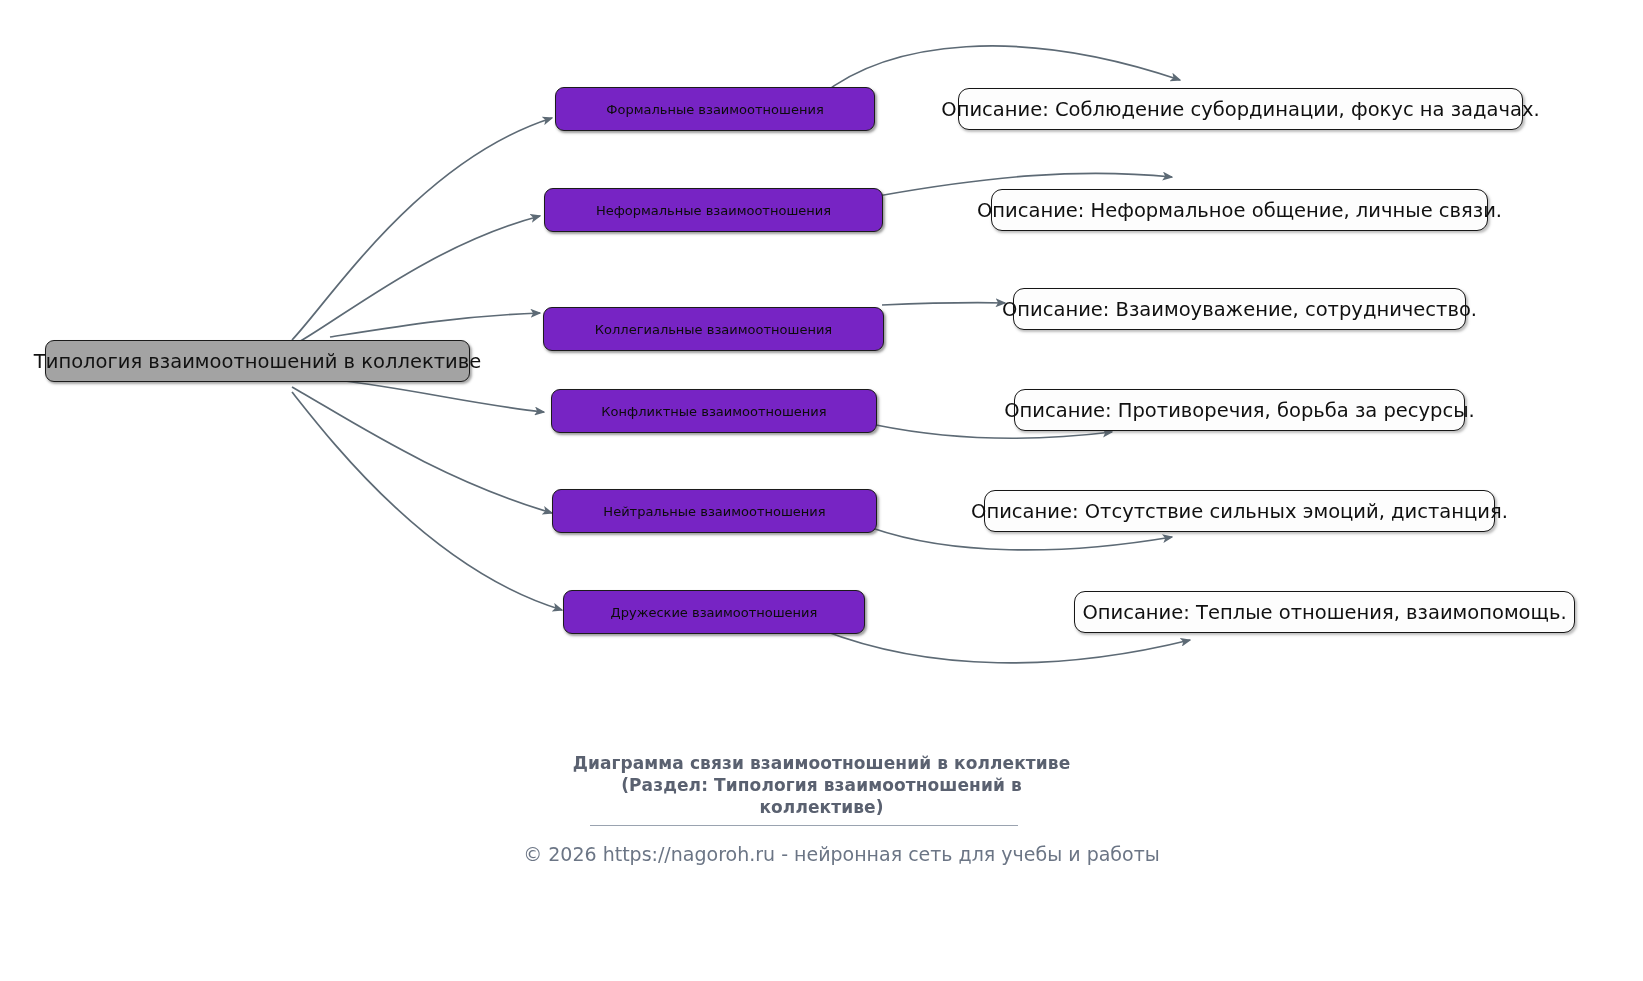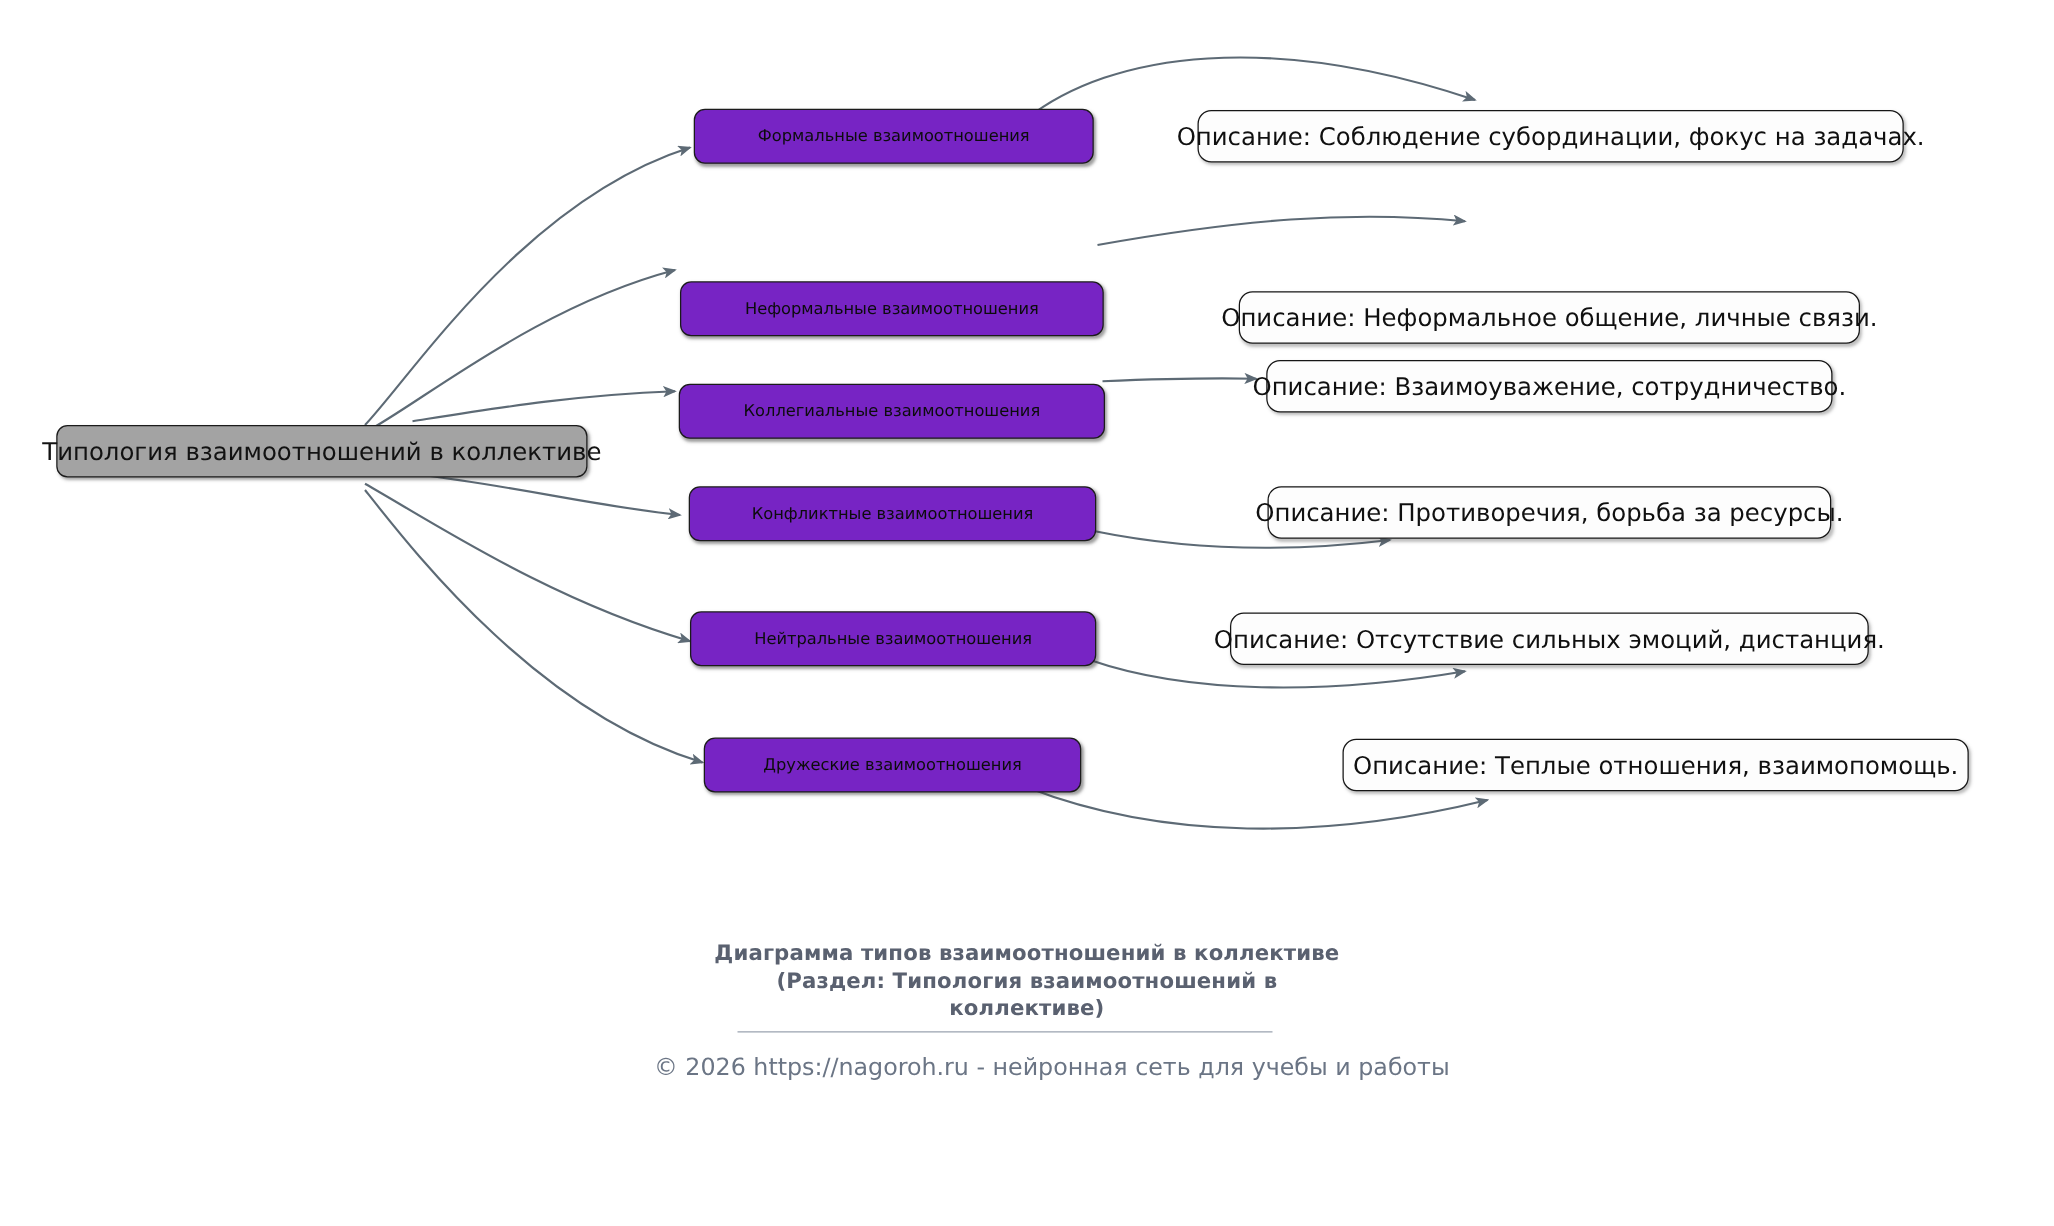--- a/index.html
+++ b/index.html
@@ -109,24 +109,24 @@
     <span>Типология взаимоотношений в коллективе</span>
   </div>
 
   <div class="node node-type" style="left:555px;top:87px;width:320px;height:44px;">
     <span>Формальные взаимоотношения</span>
   </div>
   <div class="node node-desc" style="left:958px;top:88px;width:565px;height:42px;">
     <span>Описание: Соблюдение субординации, фокус на задачах.</span>
   </div>
 
-  <div class="node node-type" style="left:544px;top:188px;width:339px;height:44px;margin-top:37px;">
+  <div class="node node-type" style="left:544px;top:188px;width:339px;height:44px;">
     <span>Неформальные взаимоотношения</span>
   </div>
-  <div class="node node-desc" style="left:991px;top:189px;width:497px;height:42px;margin-top:44px;">
+  <div class="node node-desc" style="left:991px;top:189px;width:497px;height:42px;">
     <span>Описание: Неформальное общение, личные связи.</span>
   </div>
 
   <div class="node node-type" style="left:543px;top:287px;width:341px;height:44px;margin-top:20px;">
     <span>Коллегиальные взаимоотношения</span>
   </div>
   <div class="node node-desc" style="left:1013px;top:288px;width:453px;height:42px;">
     <span>Описание: Взаимоуважение, сотрудничество.</span>
   </div>
 
@@ -145,21 +145,21 @@
   </div>
 
   <div class="node node-type" style="left:563px;top:590px;width:302px;height:44px;">
     <span>Дружеские взаимоотношения</span>
   </div>
   <div class="node node-desc" style="left:1042px;top:591px;width:501px;height:42px;margin-left:32px;">
     <span>Описание: Теплые отношения, взаимопомощь.</span>
   </div>
 
   <div class="footer footer-title">
-    <div>Диаграмма типов взаимоотношений в коллективе</div>
+    <div>Диаграмма связи взаимоотношений в коллективе</div>
     <div>(Раздел: Типология взаимоотношений в</div>
     <div>коллективе)</div>
   </div>
 
   <div class="footer-rule"></div>
 
   <div class="footer footer-credit">© 2026 https://nagoroh.ru - нейронная сеть для учебы и работы</div>
 
 </div>
 

